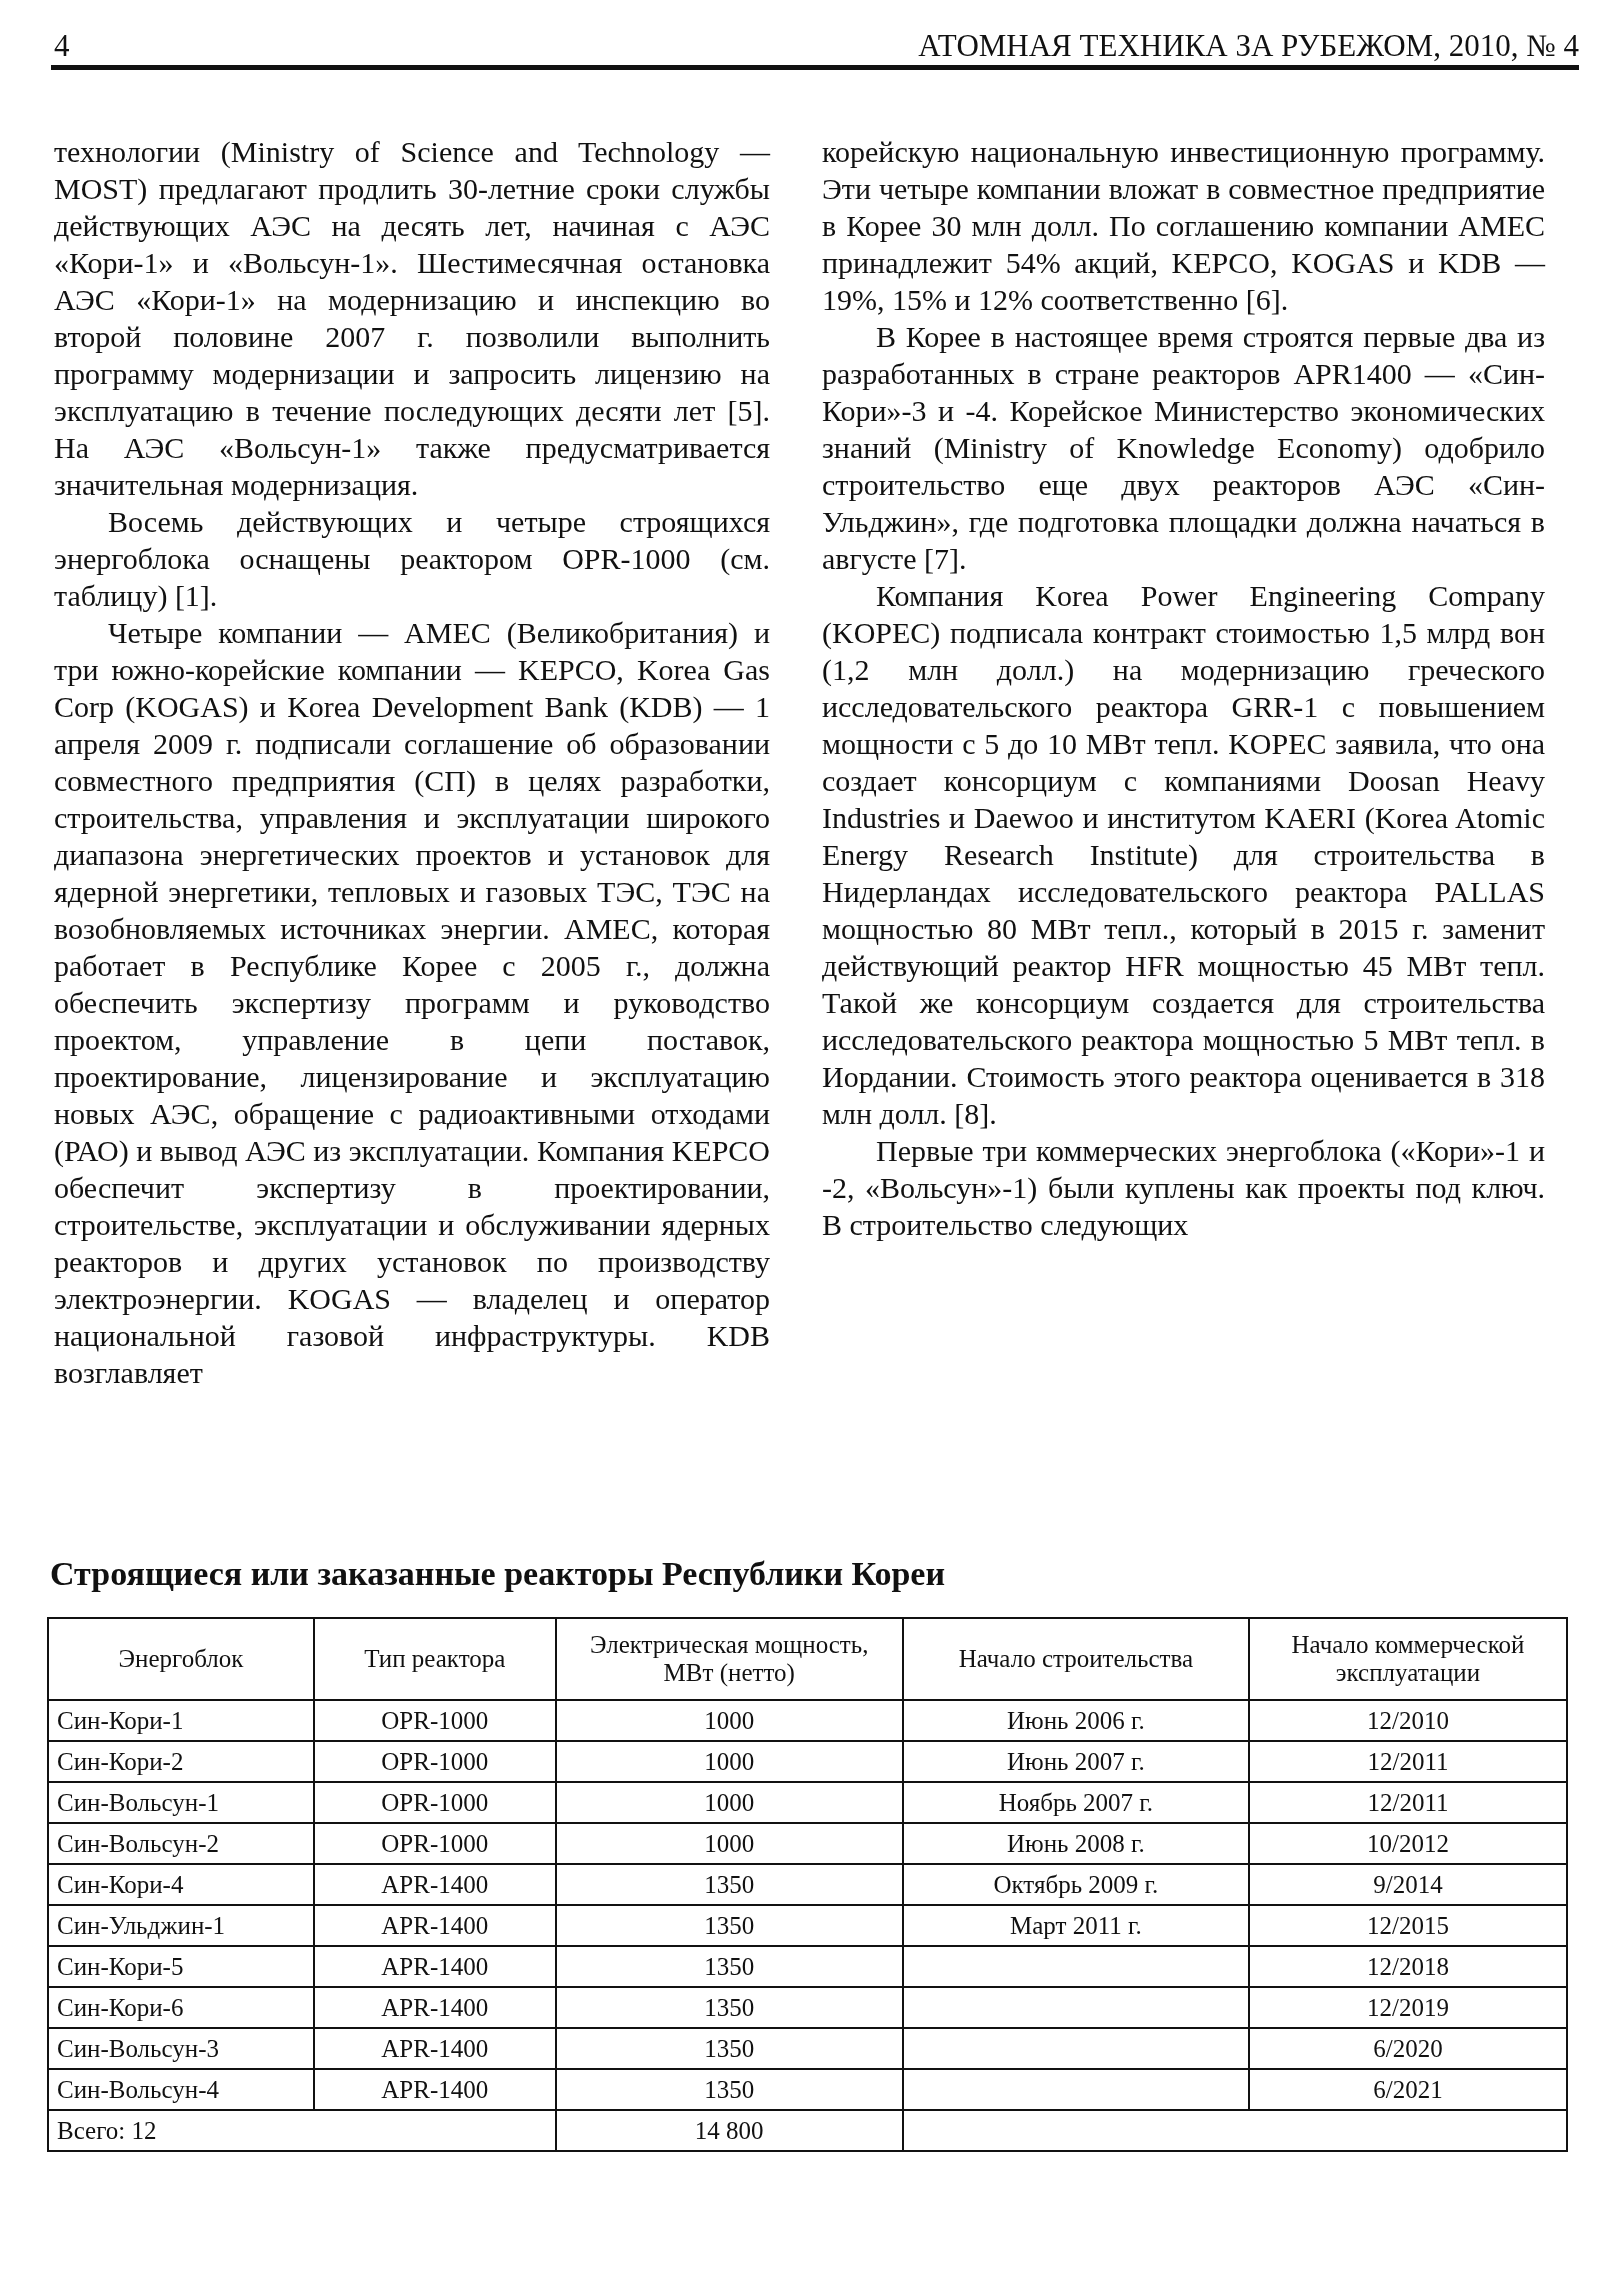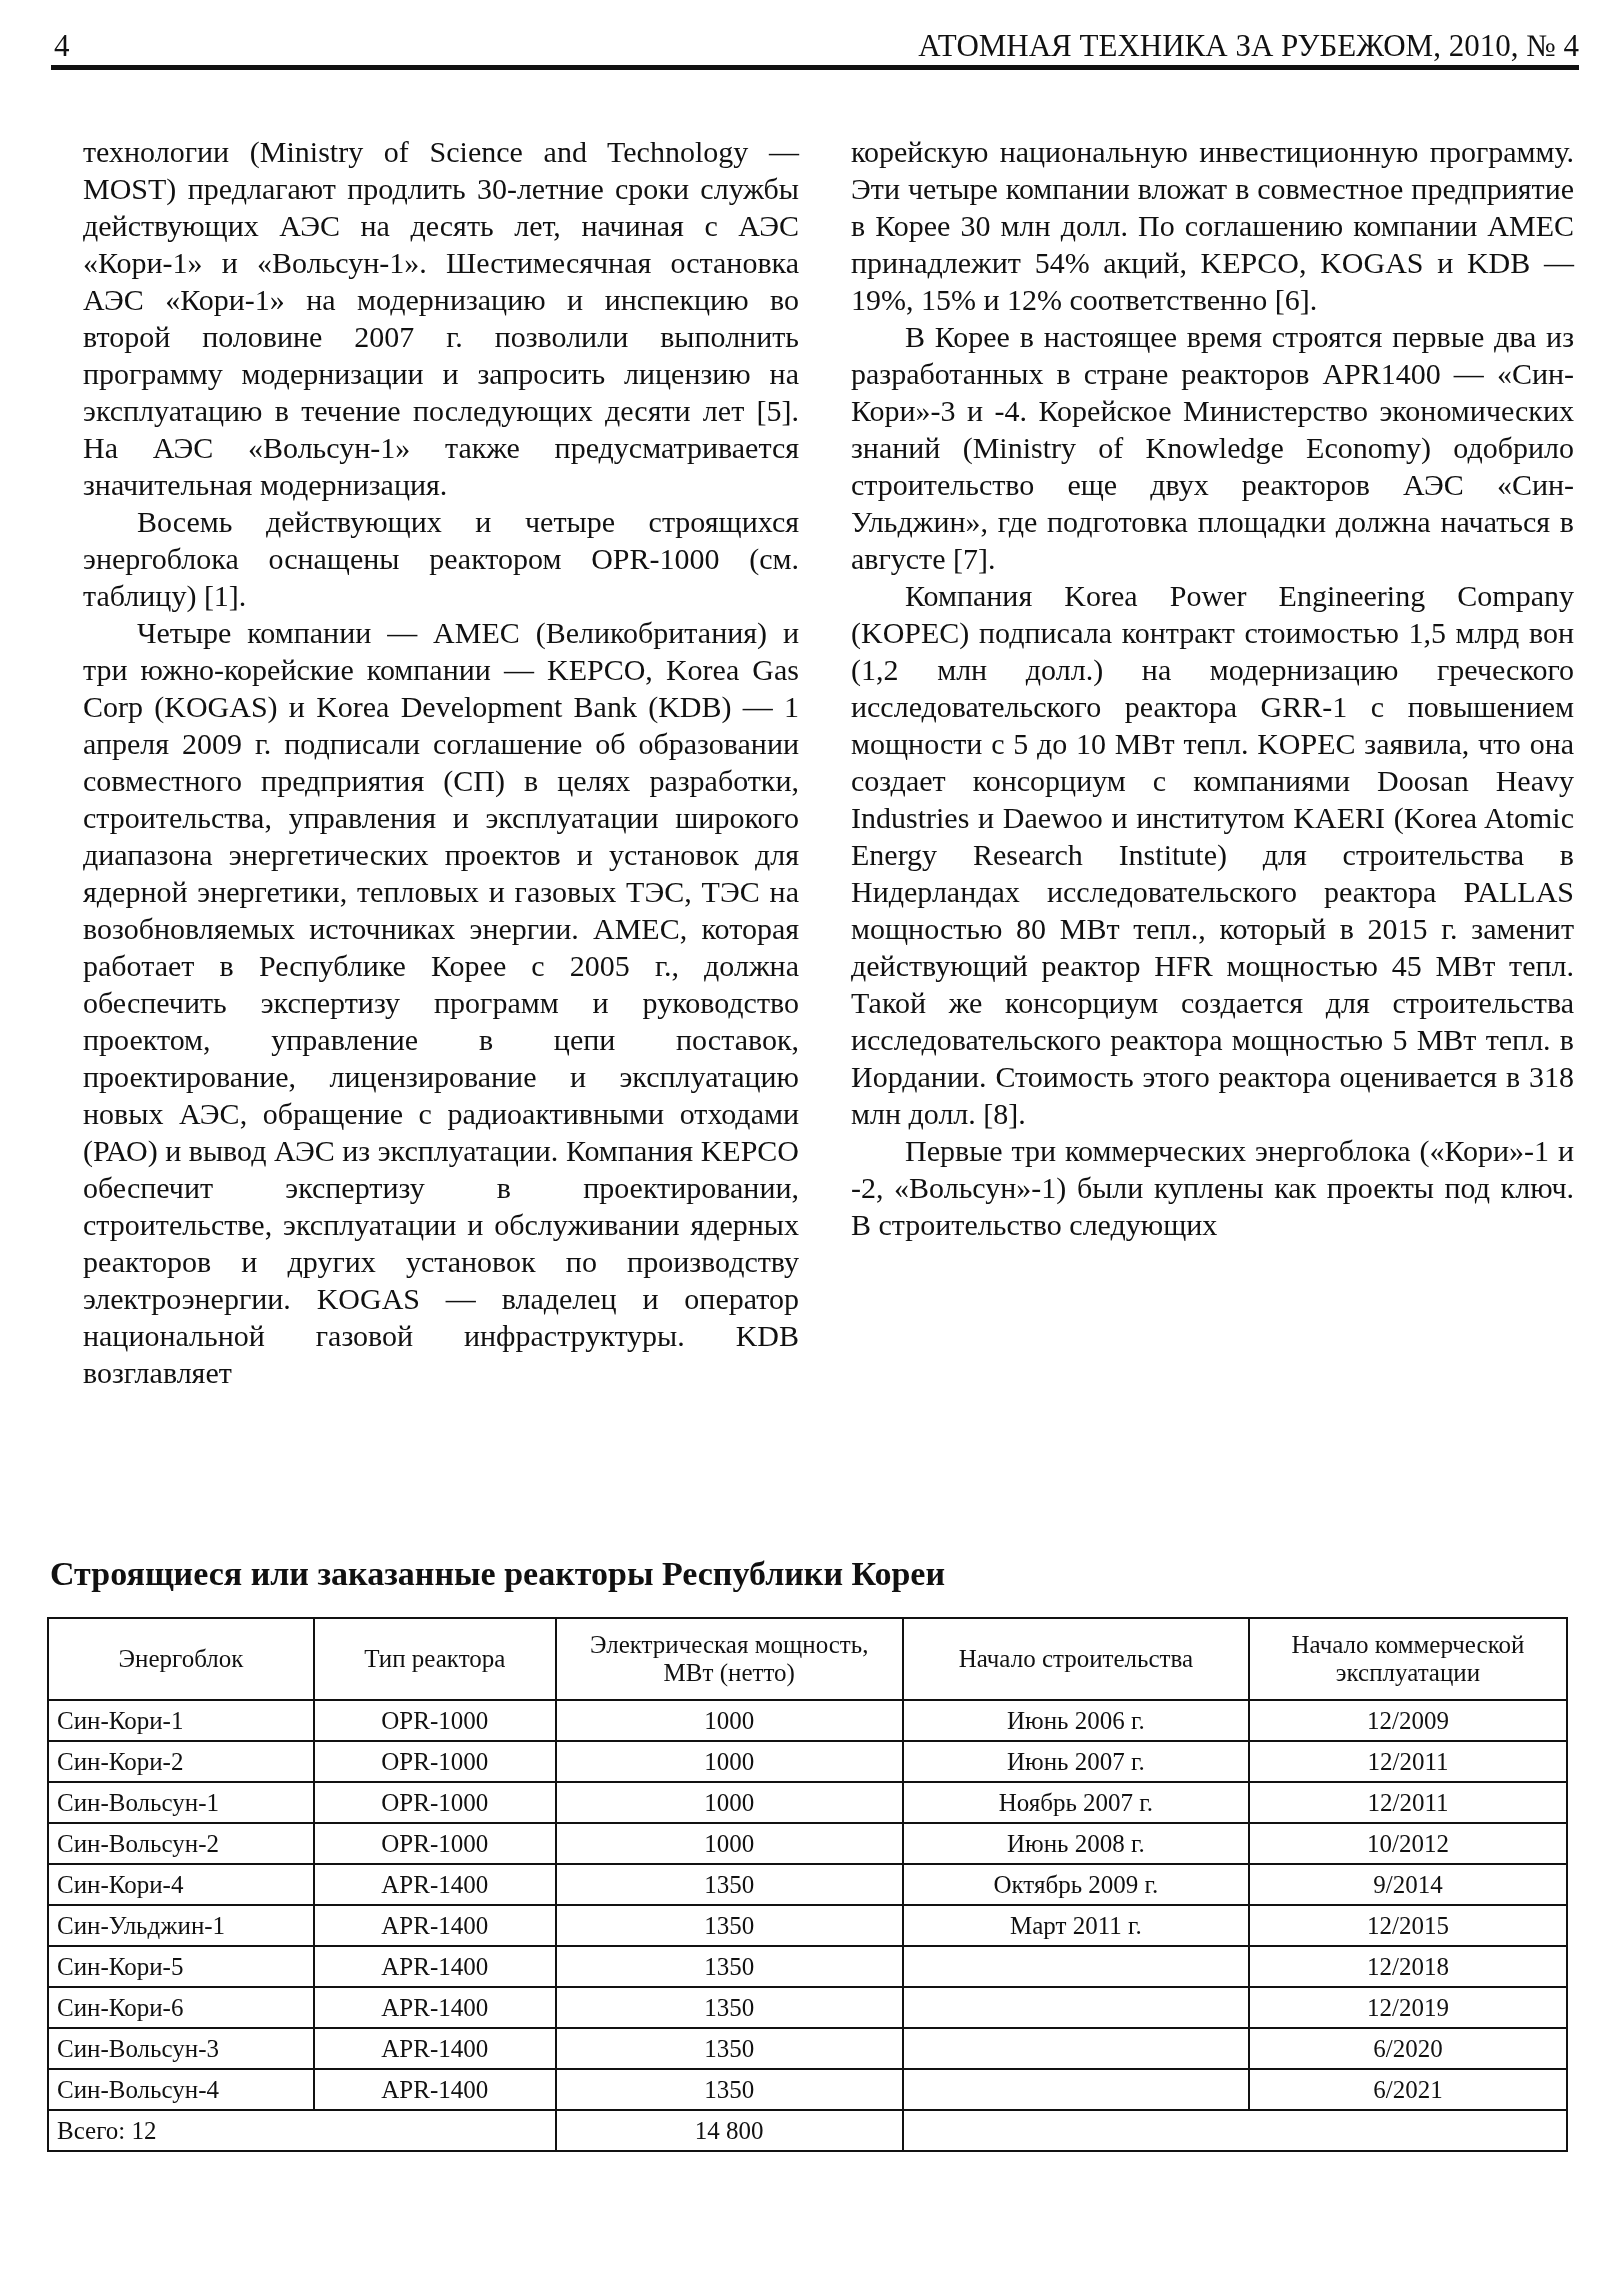--- a/index.html
+++ b/index.html
@@ -16,21 +16,21 @@
   }
   .journal-title {
     position: absolute; right: 0; top: 0; font-size: 31px; line-height: 40px;
     letter-spacing: 0px;
   }
   .header-rule {
     position: absolute; left: 51px; top: 65px; width: 1528px; height: 4.7px; background: #111;
   }
   .column {
     position: absolute; top: 133px; font-size: 30px; line-height: 37px;
-    text-align: justify; hyphens: manual; margin-left: 29px;
+    text-align: justify; hyphens: manual;
   }
   .col-left { left: 54px; width: 716px; }
   .col-right { left: 822px; width: 723px; }
   .column p { margin: 0; text-indent: 0; }
   .column p.indent { text-indent: 54px; }
   .section-heading {
     font-weight: bold; font-size: 31px; line-height: 36px;
     margin: 35px 0 36px 54px; text-align: left;
   }
   .table-caption {
@@ -94,21 +94,21 @@
       <th>Начало строительства</th>
       <th>Начало коммерческой эксплуатации</th>
     </tr>
   </thead>
   <tbody>
     <tr>
       <td class="name">Син-Кори-1</td>
       <td>OPR-1000</td>
       <td>1000</td>
       <td>Июнь 2006 г.</td>
-      <td>12/2009</td>
+      <td>12/2010</td>
     </tr>
     <tr>
       <td class="name">Син-Кори-2</td>
       <td>OPR-1000</td>
       <td>1000</td>
       <td>Июнь 2007 г.</td>
       <td>12/2011</td>
     </tr>
     <tr>
       <td class="name">Син-Вольсун-1</td>

